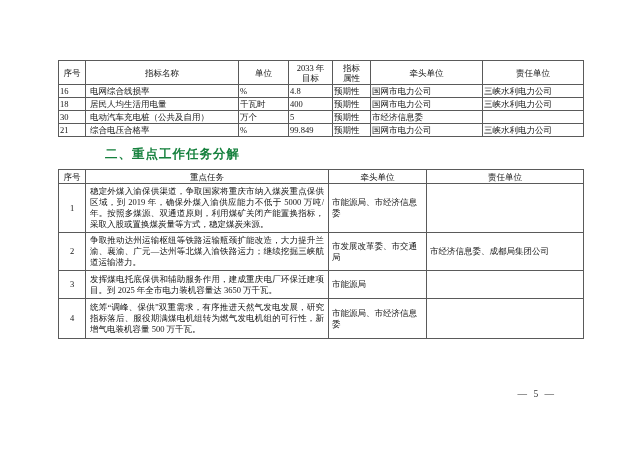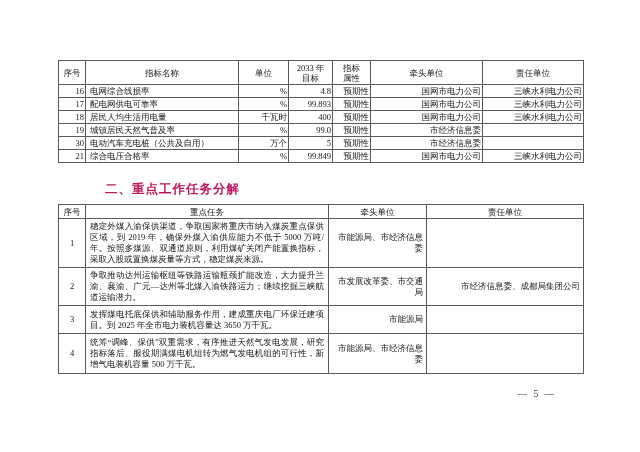--- a/index.html
+++ b/index.html
@@ -13,37 +13,37 @@
 
   table { border-collapse:collapse; table-layout:fixed; width:525px; }
   td,th { border:1px solid #5a5a5a; font-weight:normal; vertical-align:middle; }
 
   
   .t1 th {
     font-size:8.5px; line-height:10px; text-align:center; padding:1px 1px;
     white-space:pre-line; height:21px;
   }
   .t1 td {
-    font-size:8.5px; line-height:10px; text-align:right; padding:0 1px;
+    font-size:8.5px; line-height:10px; text-align:left; padding:0 1px;
     height:12px; white-space:nowrap; overflow:hidden;
   }
   .t1 td.left { text-align:left; padding-left:4px; }
 
   
   .section-heading {
-    margin:18px 0 6px 47px; font-size:12.5px; font-weight:bold; color:#be185d;
+    margin:9px 0 6px 47px; font-size:12.5px; font-weight:bold; color:#15803d;
     font-family:"Liberation Sans","DejaVu Sans",sans-serif; letter-spacing:1px;
   }
 
   
   .t2 th { font-size:8.5px; line-height:10px; text-align:center; padding:1px; height:11px; }
   .t2 td { font-size:8.5px; line-height:11px; }
   .t2 td.no { text-align:center; }
   .t2 td.task { text-align:justify; padding:1px 4px; }
-  .t2 td.org { text-align:right; padding:0 3px; }
+  .t2 td.org { text-align:left; padding:0 3px; }
   .t2 td.span-row { text-align:left; padding-left:4px; height:12px; white-space:nowrap; overflow:hidden; }
   .t2 tr.r1 { height:49px; }
   .t2 tr.r2 { height:38px; }
   .t2 tr.r3 { height:28px; }
   .t2 tr.r4 { height:40px; }
 
   
   .footer {
     position:absolute; top:389px; right:84px; font-size:9.5px; color:#333;
     letter-spacing:2px;
@@ -82,45 +82,27 @@
         <tr>
           <td>16</td>
           <td class="left">电网综合线损率</td>
           <td>%</td>
           <td>4.8</td>
           <td>预期性</td>
           <td>国网市电力公司</td>
           <td>三峡水利电力公司</td>
         </tr>
         <tr>
-          <td>17</td>
-          <td class="left">配电网供电可靠率</td>
-          <td>%</td>
-          <td>99.893</td>
-          <td>预期性</td>
-          <td>国网市电力公司</td>
-          <td>三峡水利电力公司</td>
-        </tr>
-        <tr>
           <td>18</td>
           <td class="left">居民人均生活用电量</td>
           <td>千瓦时</td>
           <td>400</td>
           <td>预期性</td>
           <td>国网市电力公司</td>
           <td>三峡水利电力公司</td>
-        </tr>
-        <tr>
-          <td>19</td>
-          <td class="left">城镇居民天然气普及率</td>
-          <td>%</td>
-          <td>99.0</td>
-          <td>预期性</td>
-          <td>市经济信息委</td>
-          <td></td>
         </tr>
         <tr>
           <td>30</td>
           <td class="left">电动汽车充电桩（公共及自用）</td>
           <td>万个</td>
           <td>5</td>
           <td>预期性</td>
           <td>市经济信息委</td>
           <td></td>
         </tr>

